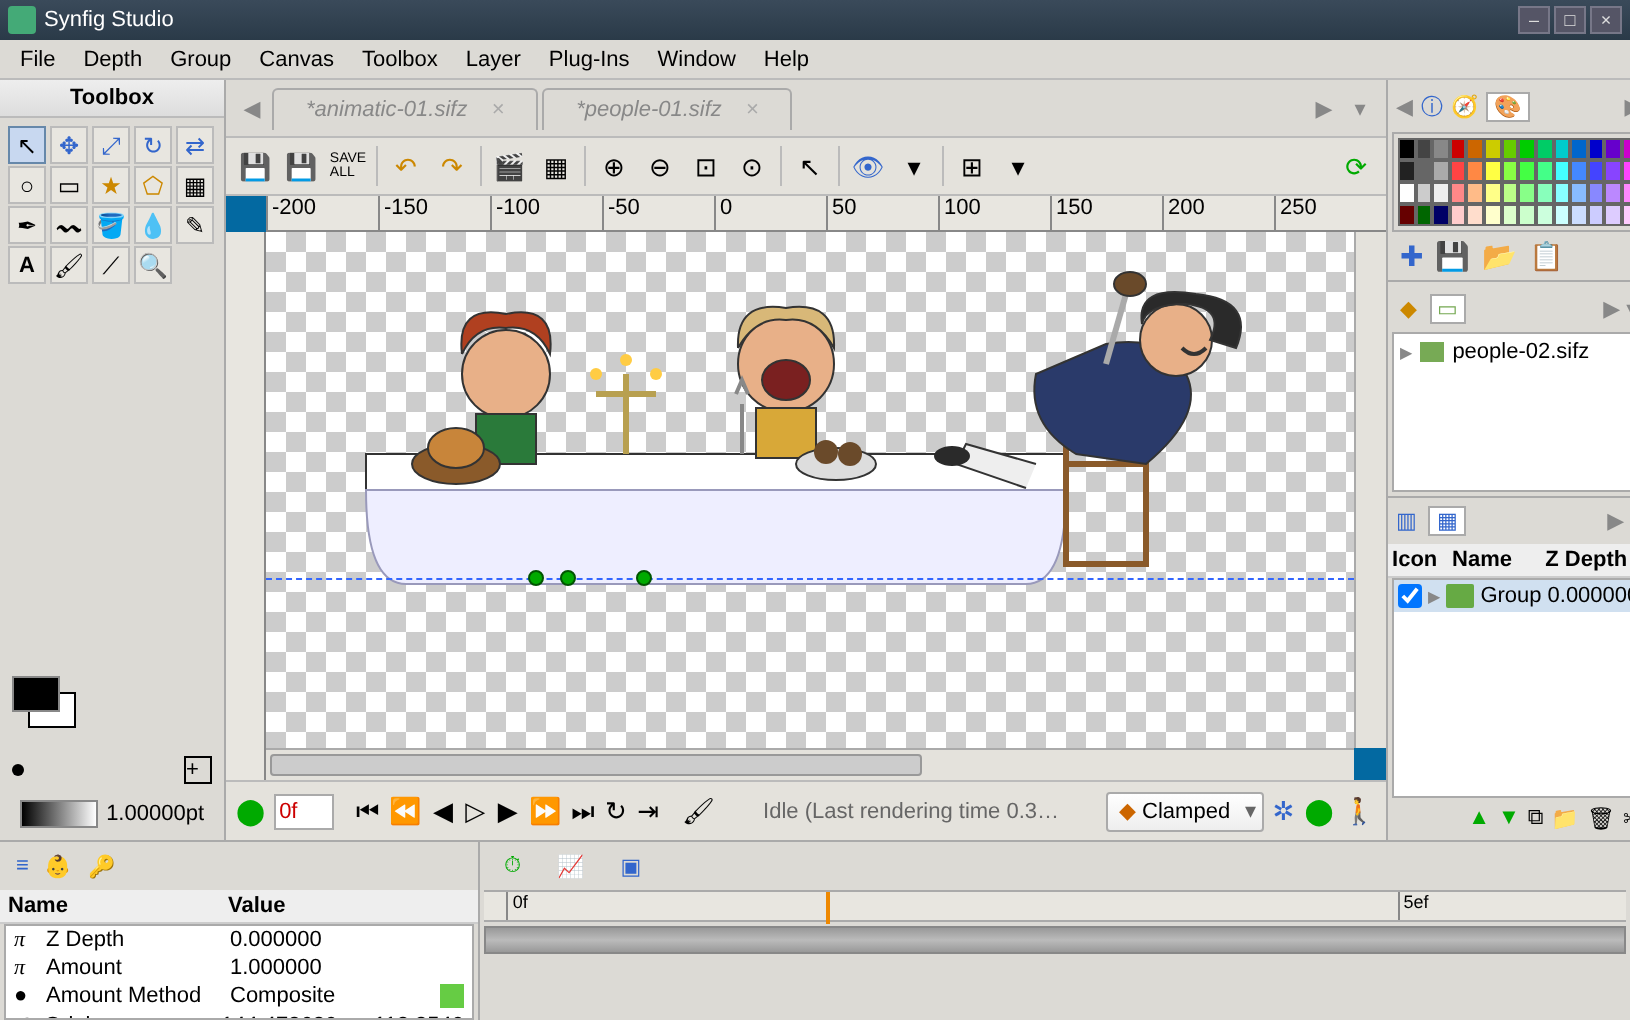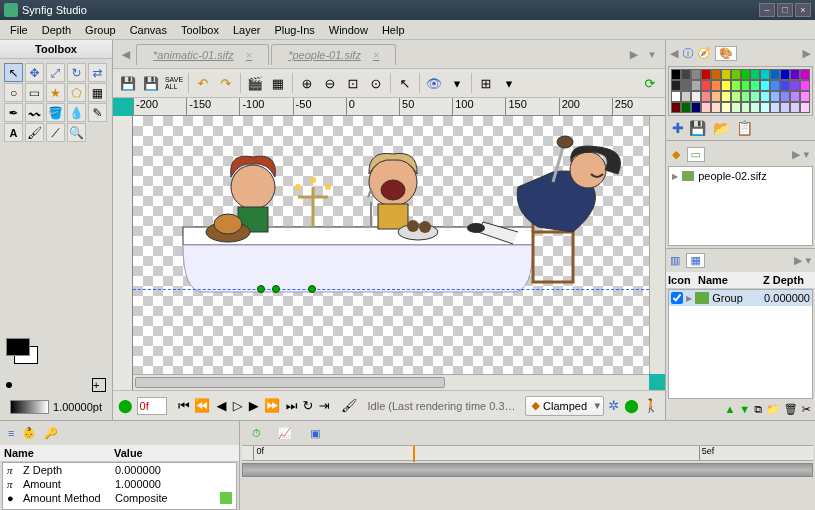--- a/index.html
+++ b/index.html
@@ -20,40 +20,40 @@
 .swatch{position:relative;width:40px;height:30px;}
 .swatch .bg{position:absolute;top:8px;left:8px;width:24px;height:18px;background:#fff;border:1px solid #000;}
 .swatch .fg{position:absolute;top:0;left:0;width:24px;height:18px;background:#000;border:1px solid #888;}
 .sizeind{margin-top:10px;display:flex;align-items:center;gap:4px;justify-content:center;}
 .sizedot{width:6px;height:6px;}
 .gradrow{margin-top:8px;display:flex;align-items:center;gap:4px;padding:0 4px;}
 .gradbar{width:40px;height:14px;background:linear-gradient(to right,#000,#fff);border:1px solid #888;}
 .center{flex:1;display:flex;flex-direction:column;background:#dcdad5;border-right:1px solid #aaa;}
 .tabrow{height:28px;display:flex;align-items:center;padding:0 4px;gap:0;background:#dcdad5;}
 .tabrow .navbtn{width:18px;height:22px;display:flex;align-items:center;justify-content:center;color:#888;}
-.tab{padding:4px 16px;border:1px solid #aaa;border-bottom:none;background:#dcdad5;color:#888;font-style:italic;position:relative;border-radius:3px 3px 0 0;margin:0 1px;text-decoration:underline;}
+.tab{padding:4px 16px;border:1px solid #aaa;border-bottom:none;background:#dcdad5;color:#888;font-style:italic;position:relative;border-radius:3px 3px 0 0;margin:0 1px;}
 .tab.active{background:#e8e6e0;color:#333;font-weight:bold;font-style:normal;}
 .tab .close{margin-left:12px;color:#aaa;}
 .toolbar{height:30px;display:flex;align-items:center;padding:0 4px;gap:1px;border-top:1px solid #bbb;border-bottom:1px solid #bbb;background:#e4e2dc;}
 .tbtn{width:22px;height:22px;border:1px solid transparent;display:flex;align-items:center;justify-content:center;font-size:13px;border-radius:2px;}
 .tsep{width:1px;height:20px;background:#bbb;margin:0 2px;}
-.canvas-area{flex:1;position:relative;overflow:hidden;background:#14b8a6;}
+.canvas-area{flex:1;position:relative;overflow:hidden;background:#0369a1;}
 .ruler-h{position:absolute;top:0;left:20px;right:0;height:18px;background:#e8e6e0;border-bottom:1px solid #888;display:flex;font-size:9px;}
 .ruler-h span{width:100px;border-left:1px solid #888;padding-left:2px;}
 .ruler-v{position:absolute;top:18px;left:0;width:20px;bottom:0;background:#e8e6e0;border-right:1px solid #888;}
 .canvas{position:absolute;top:18px;left:20px;right:16px;bottom:16px;background:repeating-conic-gradient(#ccc 0 25%,#fff 0 50%) 0 0/20px 20px;overflow:hidden;}
 .canvas .guide{position:absolute;left:0;right:0;top:67%;border-top:1px dashed #36f;}
 .handle{position:absolute;width:8px;height:8px;border-radius:50%;background:#0a0;border:1px solid #050;top:calc(67% - 4px);}
 .scene{position:absolute;top:16px;left:40px;right:10px;height:170px;}
 .scrollbar-h{position:absolute;bottom:0;left:20px;right:16px;height:16px;background:#e4e2dc;border-top:1px solid #aaa;display:flex;}
 .scrollbar-h .thumb{background:#ccc;border:1px solid #999;width:60%;margin:2px;border-radius:2px;}
 .scrollbar-v{position:absolute;top:18px;right:0;bottom:16px;width:16px;background:#e4e2dc;border-left:1px solid #aaa;}
 .statusbar{height:30px;display:flex;align-items:center;padding:0 4px;gap:3px;border-top:1px solid #bbb;background:#e4e2dc;}
 .frameinput{width:30px;height:18px;border:1px solid #aaa;background:#fff;color:#c00;text-align:left;padding:0 2px;}
-.statustxt{color:#666;margin:0 6px;flex:0 0 auto;}
+.statustxt{color:#666;margin:0 20px;flex:0 0 auto;}
 .combo{height:20px;border:1px solid #aaa;background:linear-gradient(#fff,#eee);padding:0 16px 0 6px;display:flex;align-items:center;position:relative;border-radius:2px;}
 .combo::after{content:"▾";position:absolute;right:3px;color:#666;}
 .right{width:163px;background:#dcdad5;display:flex;flex-direction:column;}
 .righttabs{height:26px;display:flex;align-items:center;padding:0 4px;gap:4px;}
 .palette{display:grid;grid-template-columns:repeat(14,1fr);gap:0;padding:2px;border:1px solid #aaa;margin:0 2px;}
 .palette div{height:11px;border:1px solid #666;}
 .palctl{display:flex;gap:6px;padding:4px 6px;}
 .palctl span{font-size:14px;color:#468;}
 .libsec{border-top:1px solid #aaa;padding:2px;flex:0 0 auto;}
 .libtabs{display:flex;gap:6px;padding:4px;align-items:center;}

